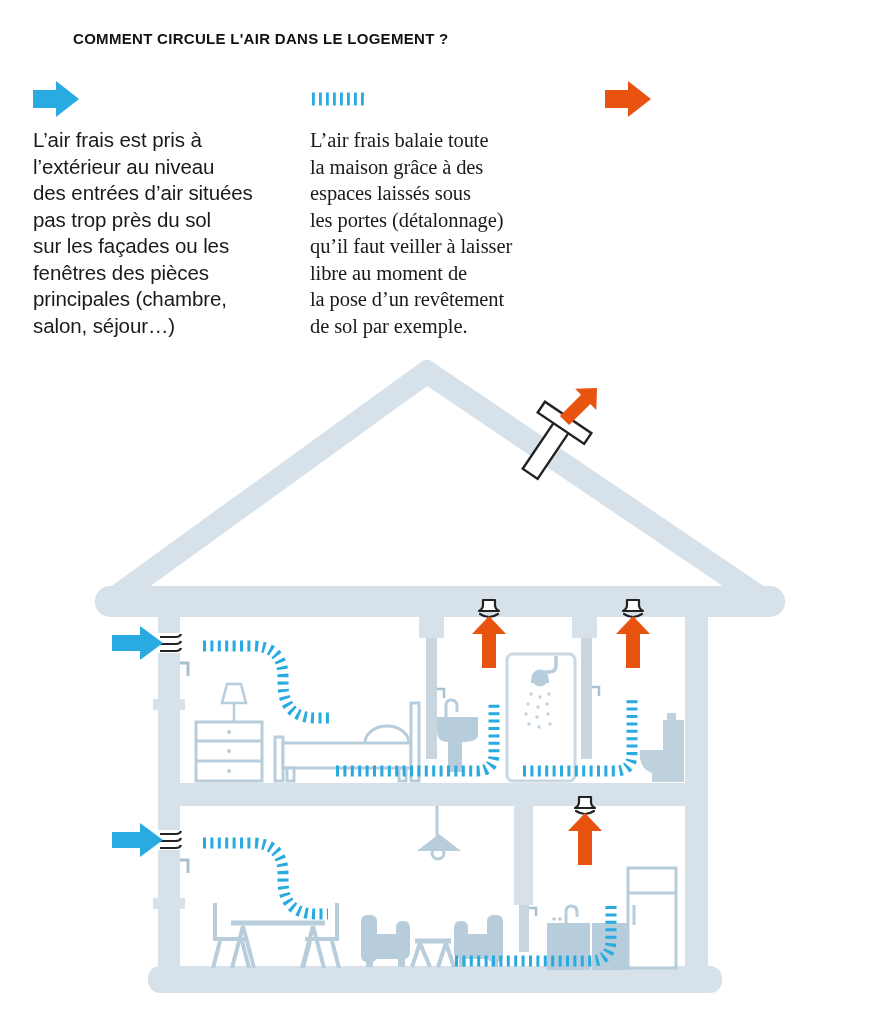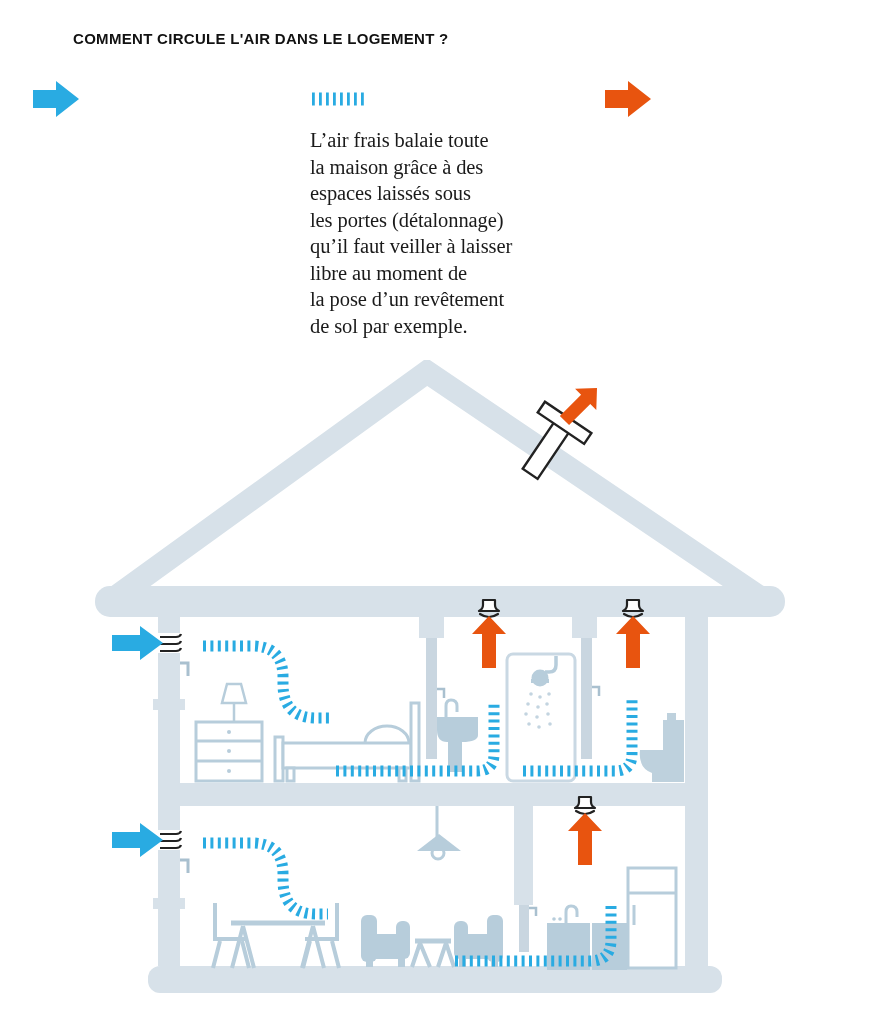--- a/index.html
+++ b/index.html
@@ -21,20 +21,28 @@
 <div class="page">
 
 <h1 class="title">COMMENT CIRCULE L'AIR DANS LE LOGEMENT ?</h1>
 
 <div class="legend-col col-1">
   <div class="icon-slot">
     <svg width="46" height="36" viewBox="0 0 46 36">
       <polygon points="46,18 23,0 23,9 0,9 0,27 23,27 23,36" fill="#29ABE2"></polygon>
     </svg>
   </div>
+  <p class="legend-text">L’air frais est pris à
+l’extérieur au niveau
+des entrées d’air situées
+pas trop près du sol
+sur les façades ou les
+fenêtres des pièces
+principales (chambre,
+salon, séjour…)</p>
 </div>
 
 <div class="legend-col col-2">
   <div class="icon-slot">
     <svg width="56" height="16" viewBox="0 0 56 16">
       <line x1="2" y1="8" x2="55" y2="8" stroke="#29ABE2" stroke-width="13" stroke-dasharray="2.8 4.2"></line>
     </svg>
   </div>
   <p class="legend-text">L’air frais balaie toute
 la maison grâce à des

